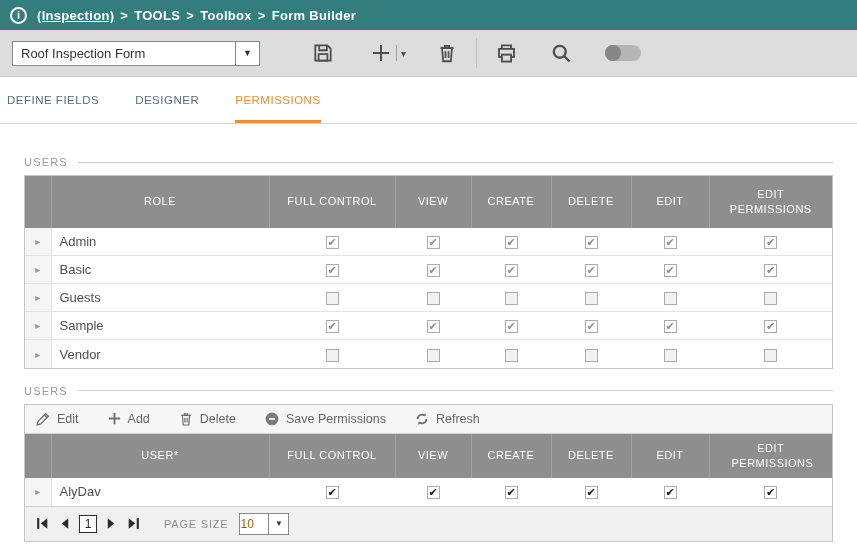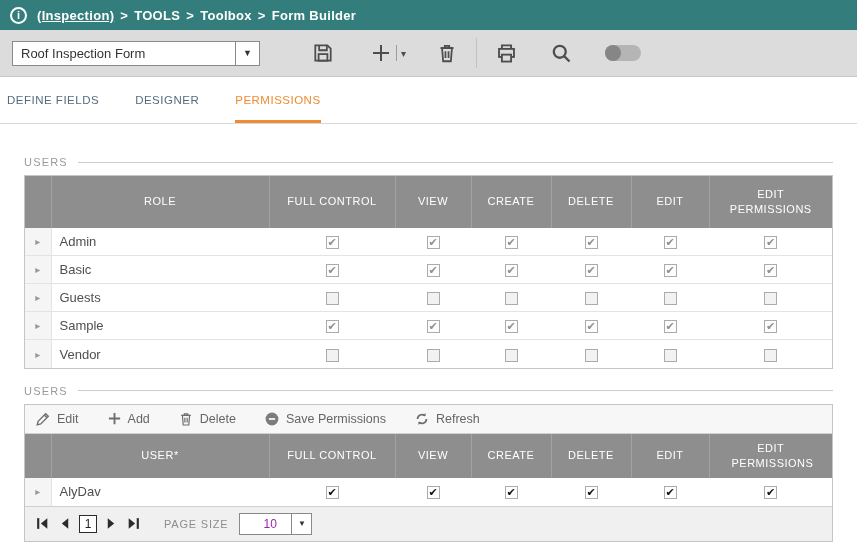--- a/index.html
+++ b/index.html
@@ -53,21 +53,21 @@
   .cb.checked::after { content: "\2714"; position: absolute; top: -2px; left: 0; right: 0; text-align: center; font-size: 11px; line-height: 15px; }
   .roles-table .cb.checked::after { color: #8f8f8f; }
   .users-table .cb.checked::after { color: #141414; }
 
   
   .pager { background: #f0f0f0; border-top: 1px solid #cfcfcf; padding: 6px 10px; display: flex; align-items: center; gap: 7px; }
   .pager svg { display: block; cursor: pointer; }
   .page-num { width: 18px; height: 18px; border: 1px solid #2b2b2b; background: #fff; display: flex; align-items: center; justify-content: center; font-size: 12px; color: #222; cursor: pointer; }
   .page-size-label { font-size: 11px; color: #8e8e8e; letter-spacing: .8px; margin-left: 16px; }
   .ps-combo { display: flex; border: 1px solid #8a8a8a; background: #fff; height: 22px; margin-left: 4px; }
-  .ps-text { width: 28px; font-size: 12px; color: #a21caf; display: flex; align-items: center; padding-left: 0; margin-left: 23px; }
+  .ps-text { width: 28px; font-size: 12px; color: #a16207; display: flex; align-items: center; padding-left: 0; }
   .ps-btn { width: 20px; border-left: 1px solid #8a8a8a; display: flex; align-items: center; justify-content: center; font-size: 8px; color: #333; cursor: pointer; }
 
   svg.icon { stroke: #4d4d4d; fill: none; stroke-width: 1.6; }
   svg.icon-sm { stroke: #6e6e6e; fill: none; stroke-width: 1.5; }
 </style>
 </head>
 <body>
 
 <div class="app-header">
   <div class="info-icon">i</div>

